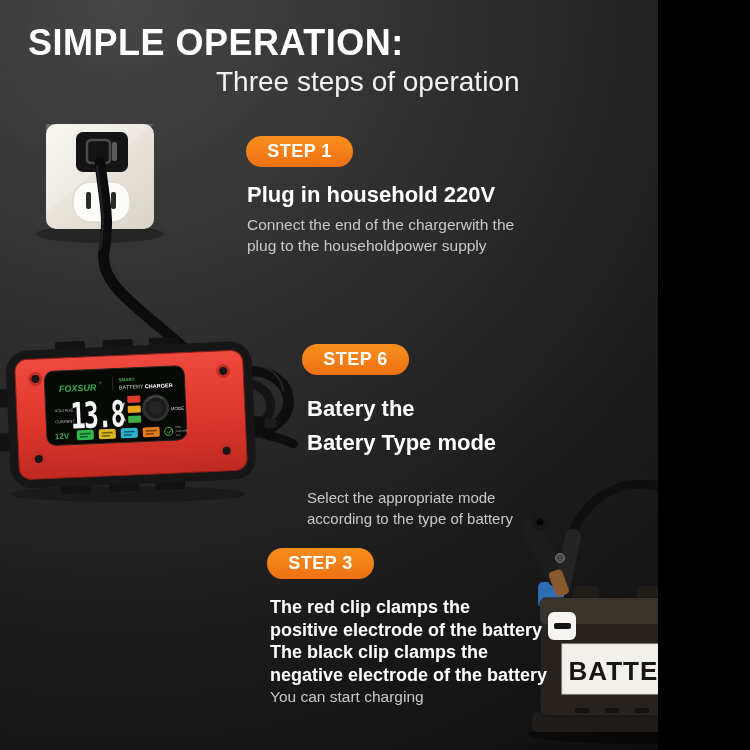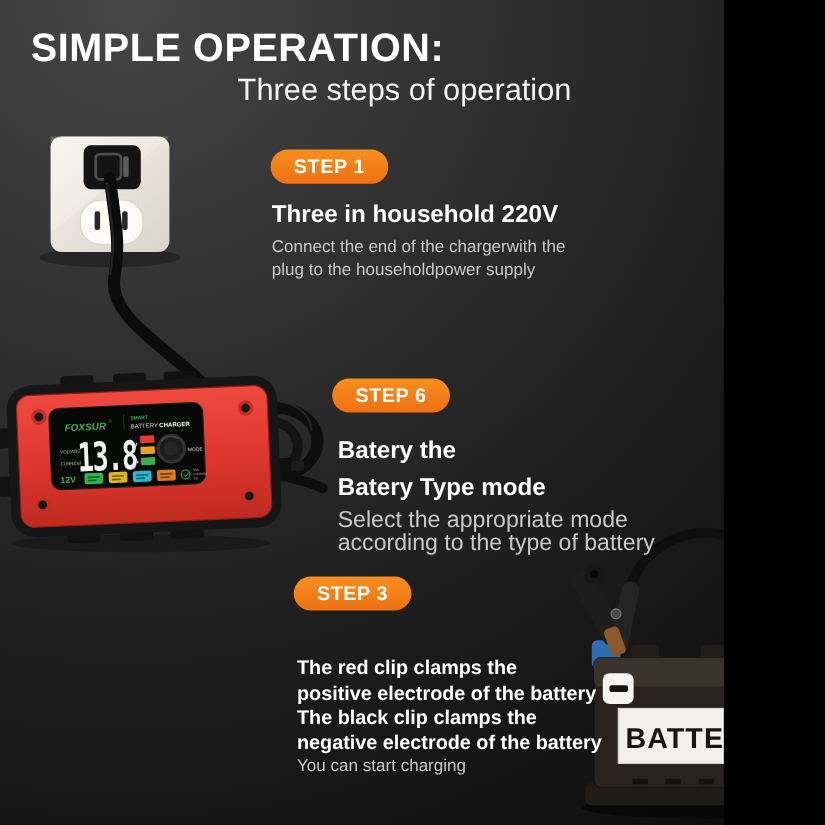--- a/index.html
+++ b/index.html
@@ -17,28 +17,28 @@
     font-size:28px;color:#f2f2f2;white-space:nowrap;
   }
   .step-badge{
     position:absolute;width:107px;height:31px;border-radius:16px;
     background:linear-gradient(180deg,#f78f1e,#ee7113);
     color:#fff;font-size:18px;font-weight:bold;letter-spacing:.5px;
     display:flex;align-items:center;justify-content:center;
   }
   #badge1{left:246px;top:136px;}
   #badge2{left:302px;top:344px;}
-  #badge3{left:267px;top:524px;}
+  #badge3{left:267px;top:548px;}
   .step-heading{position:absolute;color:#ffffff;font-weight:bold;white-space:nowrap;}
   #h1{left:247px;top:182px;font-size:22px;}
   #h2{left:307px;top:392px;font-size:22px;line-height:34px;}
   #h3{left:270px;top:596px;font-size:18px;line-height:22.5px;}
   .step-body{position:absolute;color:#c9c9c9;white-space:nowrap;}
   #b1{left:247px;top:215px;font-size:15.5px;line-height:20.5px;}
-  #b2{left:307px;top:462px;font-size:21px;line-height:21px;}
+  #b2{left:307px;top:487px;font-size:15px;line-height:21px;}
   #b3{left:270px;top:688px;font-size:15.5px;}
   .illus{position:absolute;}
   #outlet-svg{left:0;top:100px;}
   #charger-svg{left:0;top:330px;}
   #battery-svg{left:480px;top:420px;}
 </style>
 </head>
 <body>
 
 <div class="stage">
@@ -208,21 +208,21 @@
       <rect x="214" y="104" width="16" height="64" rx="8" fill="#c92a20" transform="rotate(38 222 136)"></rect>
       <rect x="196" y="150" width="15" height="34" rx="5" fill="#d12c21" transform="rotate(-12 203 167)"></rect>
       <circle cx="220" cy="102" r="9" fill="#e0342a"></circle>
       <circle cx="220" cy="102" r="3.5" fill="#6b120c"></circle>
       <circle cx="207" cy="140" r="4.5" fill="#8a5a2e" stroke="#5f3c1c" stroke-width="1"></circle>
     </g>
   </svg>
 
   <div class="step-badge" id="badge1">STEP 1</div>
   <div class="step-heading" id="h1">
-    <div>Three in household 220V</div>
+    <div>Plug in household 220V</div>
   </div>
   <div class="step-body" id="b1">
     <div>Connect the end of the chargerwith the</div>
     <div>plug to the householdpower supply</div>
   </div>
 
   <div class="step-badge" id="badge2">STEP 6</div>
   <div class="step-heading" id="h2">
     <div>Batery the</div>
     <div>Batery Type mode</div>

